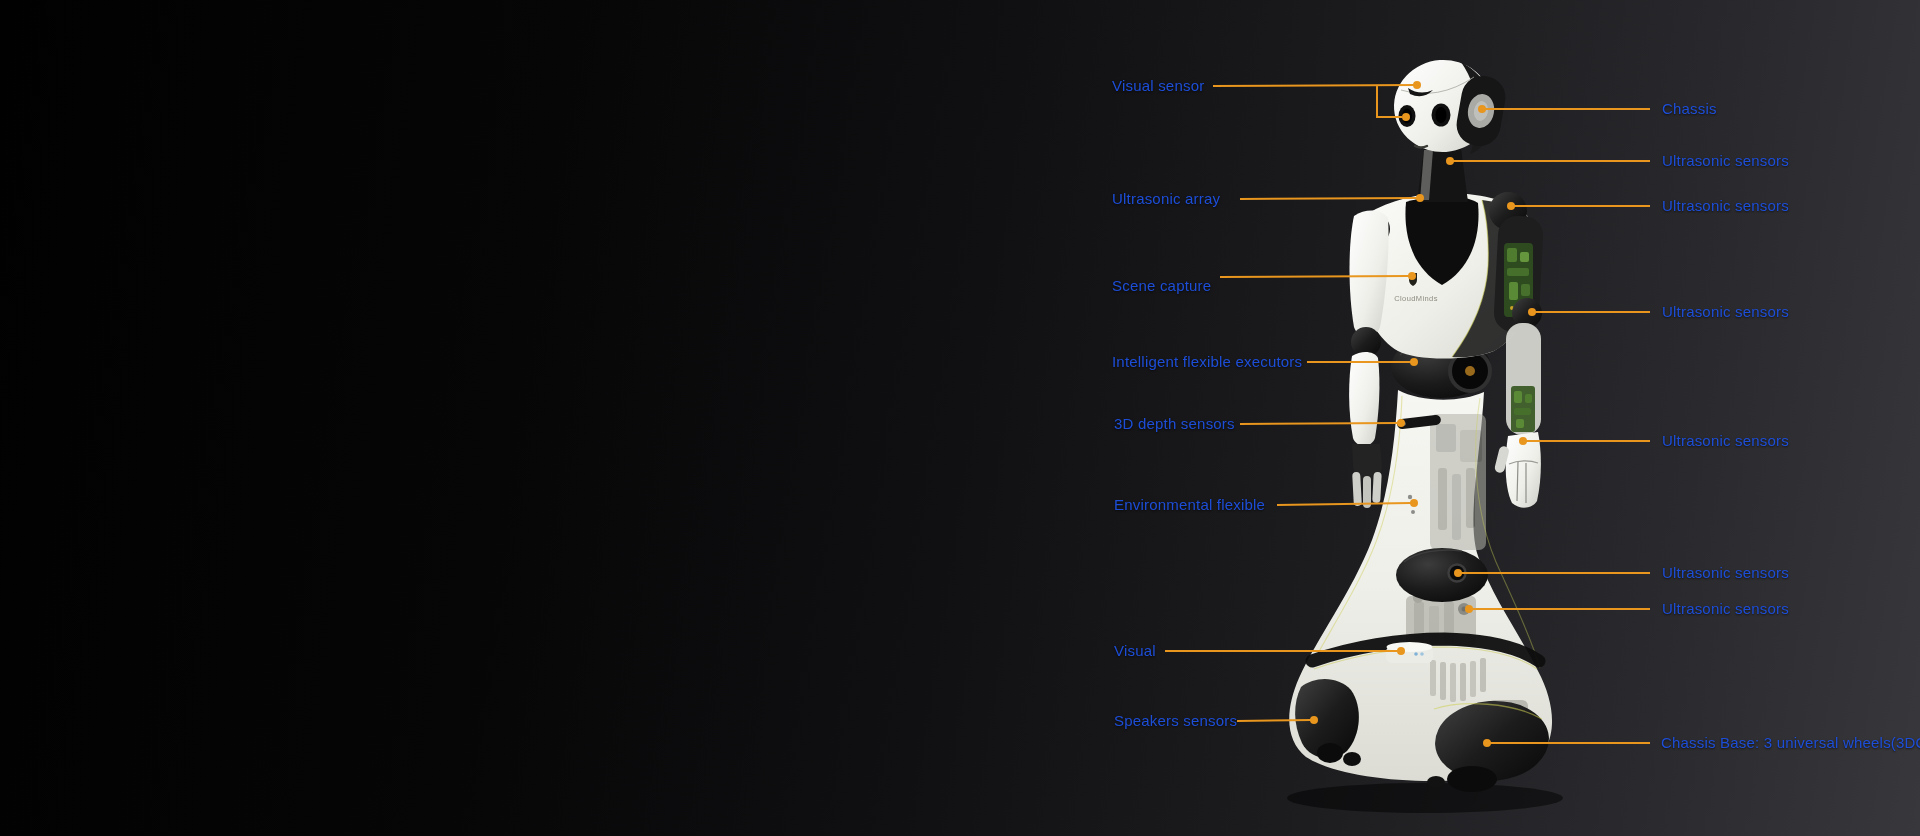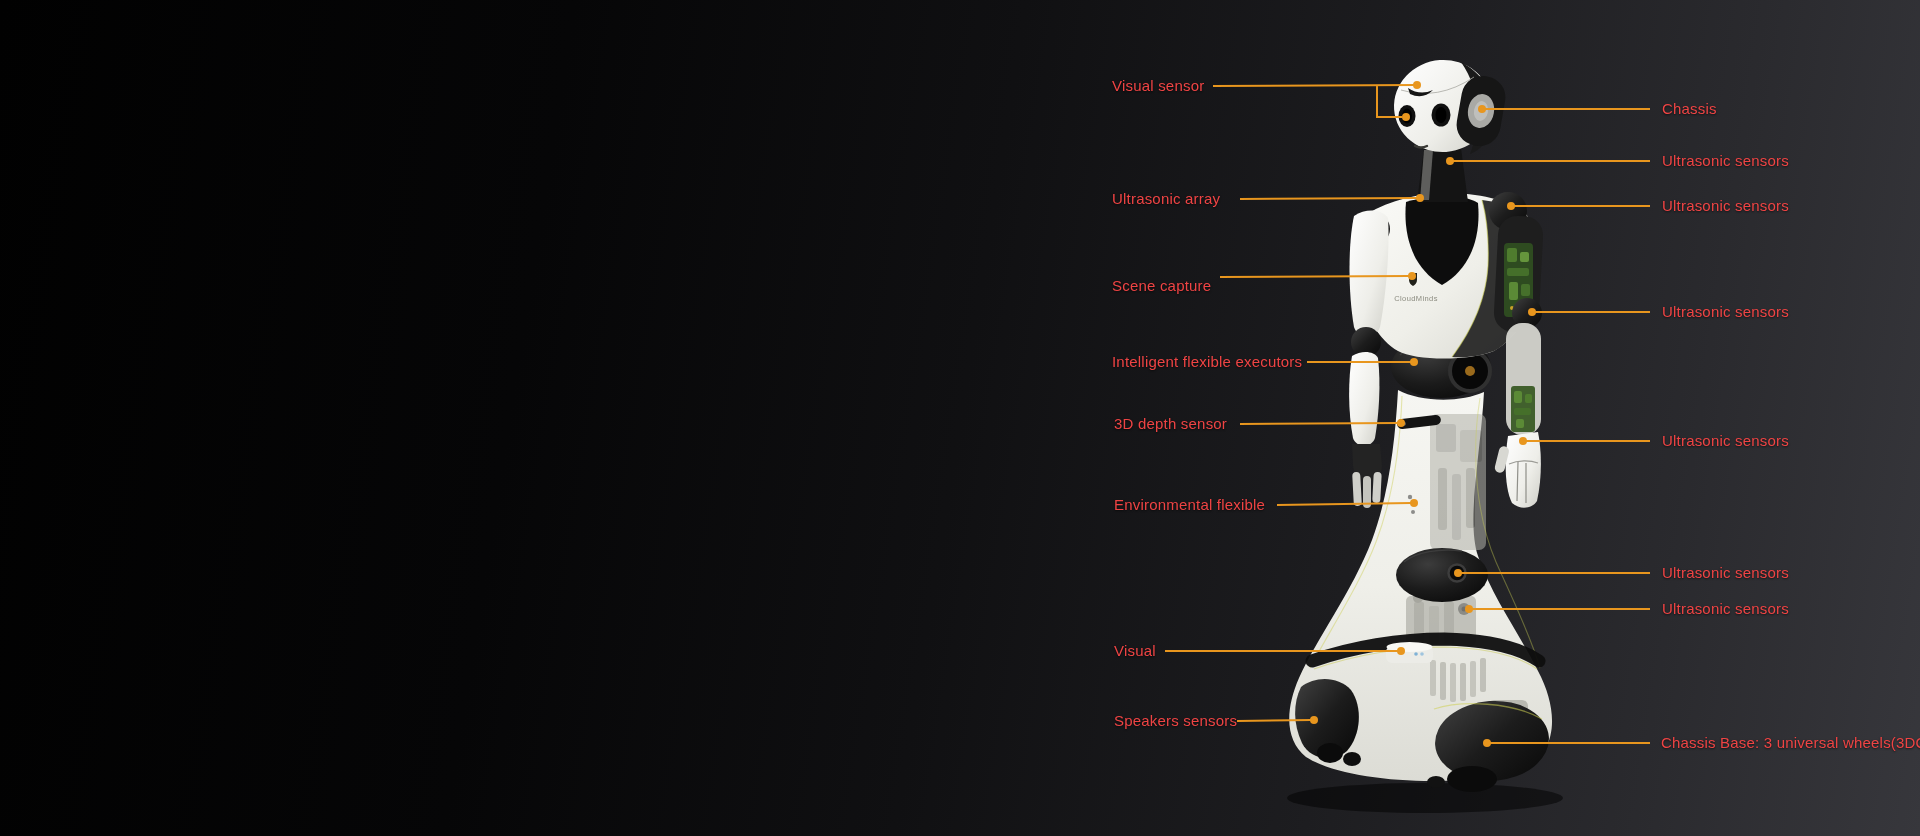--- a/index.html
+++ b/index.html
@@ -4,21 +4,21 @@
 <style>
   html,body{margin:0;padding:0;}
   body{
     width:1920px;height:836px;overflow:hidden;position:relative;
     background:linear-gradient(99deg,#010101 0%,#060607 28%,#101012 50%,#1d1d20 70%,#2a2a2e 86%,#37373c 100%);
     font-family:"Liberation Sans","DejaVu Sans",sans-serif;
   }
   .stage{position:absolute;inset:0;width:1920px;height:836px;}
   svg.scene{position:absolute;left:0;top:0;width:1920px;height:836px;display:block;}
   .callout{
-    position:absolute;color:#ef4444;font-size:15px;line-height:20px;
+    position:absolute;color:#1d4ed8;font-size:15px;line-height:20px;
     letter-spacing:.2px;white-space:nowrap;font-weight:400;
     text-shadow:0 1px 2px rgba(0,0,0,.6);
     text-align:center;
   }
 </style>
 </head>
 <body>
 
 <div class="stage">
 
@@ -300,21 +300,21 @@
       <path d="M1650,743 L1490,743" fill="none"></path>
           <circle cx="1487" cy="743" r="4" stroke="none"></circle>
     </g>
   </g>
 </svg>
 
   <div class="callout" style="left:1112px;top:76px">Visual sensor</div>
   <div class="callout" style="left:1112px;top:189px">Ultrasonic array</div>
   <div class="callout" style="left:1112px;top:276px">Scene capture</div>
   <div class="callout" style="left:1112px;top:352px">Intelligent flexible executors</div>
-  <div class="callout" style="left:1114px;top:414px">3D depth sensor</div>
+  <div class="callout" style="left:1114px;top:414px">3D depth sensors</div>
   <div class="callout" style="left:1114px;top:495px">Environmental flexible</div>
   <div class="callout" style="left:1114px;top:641px">Visual</div>
   <div class="callout" style="left:1114px;top:711px">Speakers sensors</div>
 
   <div class="callout" style="left:1662px;top:99px">Chassis</div>
   <div class="callout" style="left:1662px;top:151px">Ultrasonic sensors</div>
   <div class="callout" style="left:1662px;top:196px">Ultrasonic sensors</div>
   <div class="callout" style="left:1662px;top:302px">Ultrasonic sensors</div>
   <div class="callout" style="left:1662px;top:431px">Ultrasonic sensors</div>
   <div class="callout" style="left:1662px;top:563px">Ultrasonic sensors</div>

